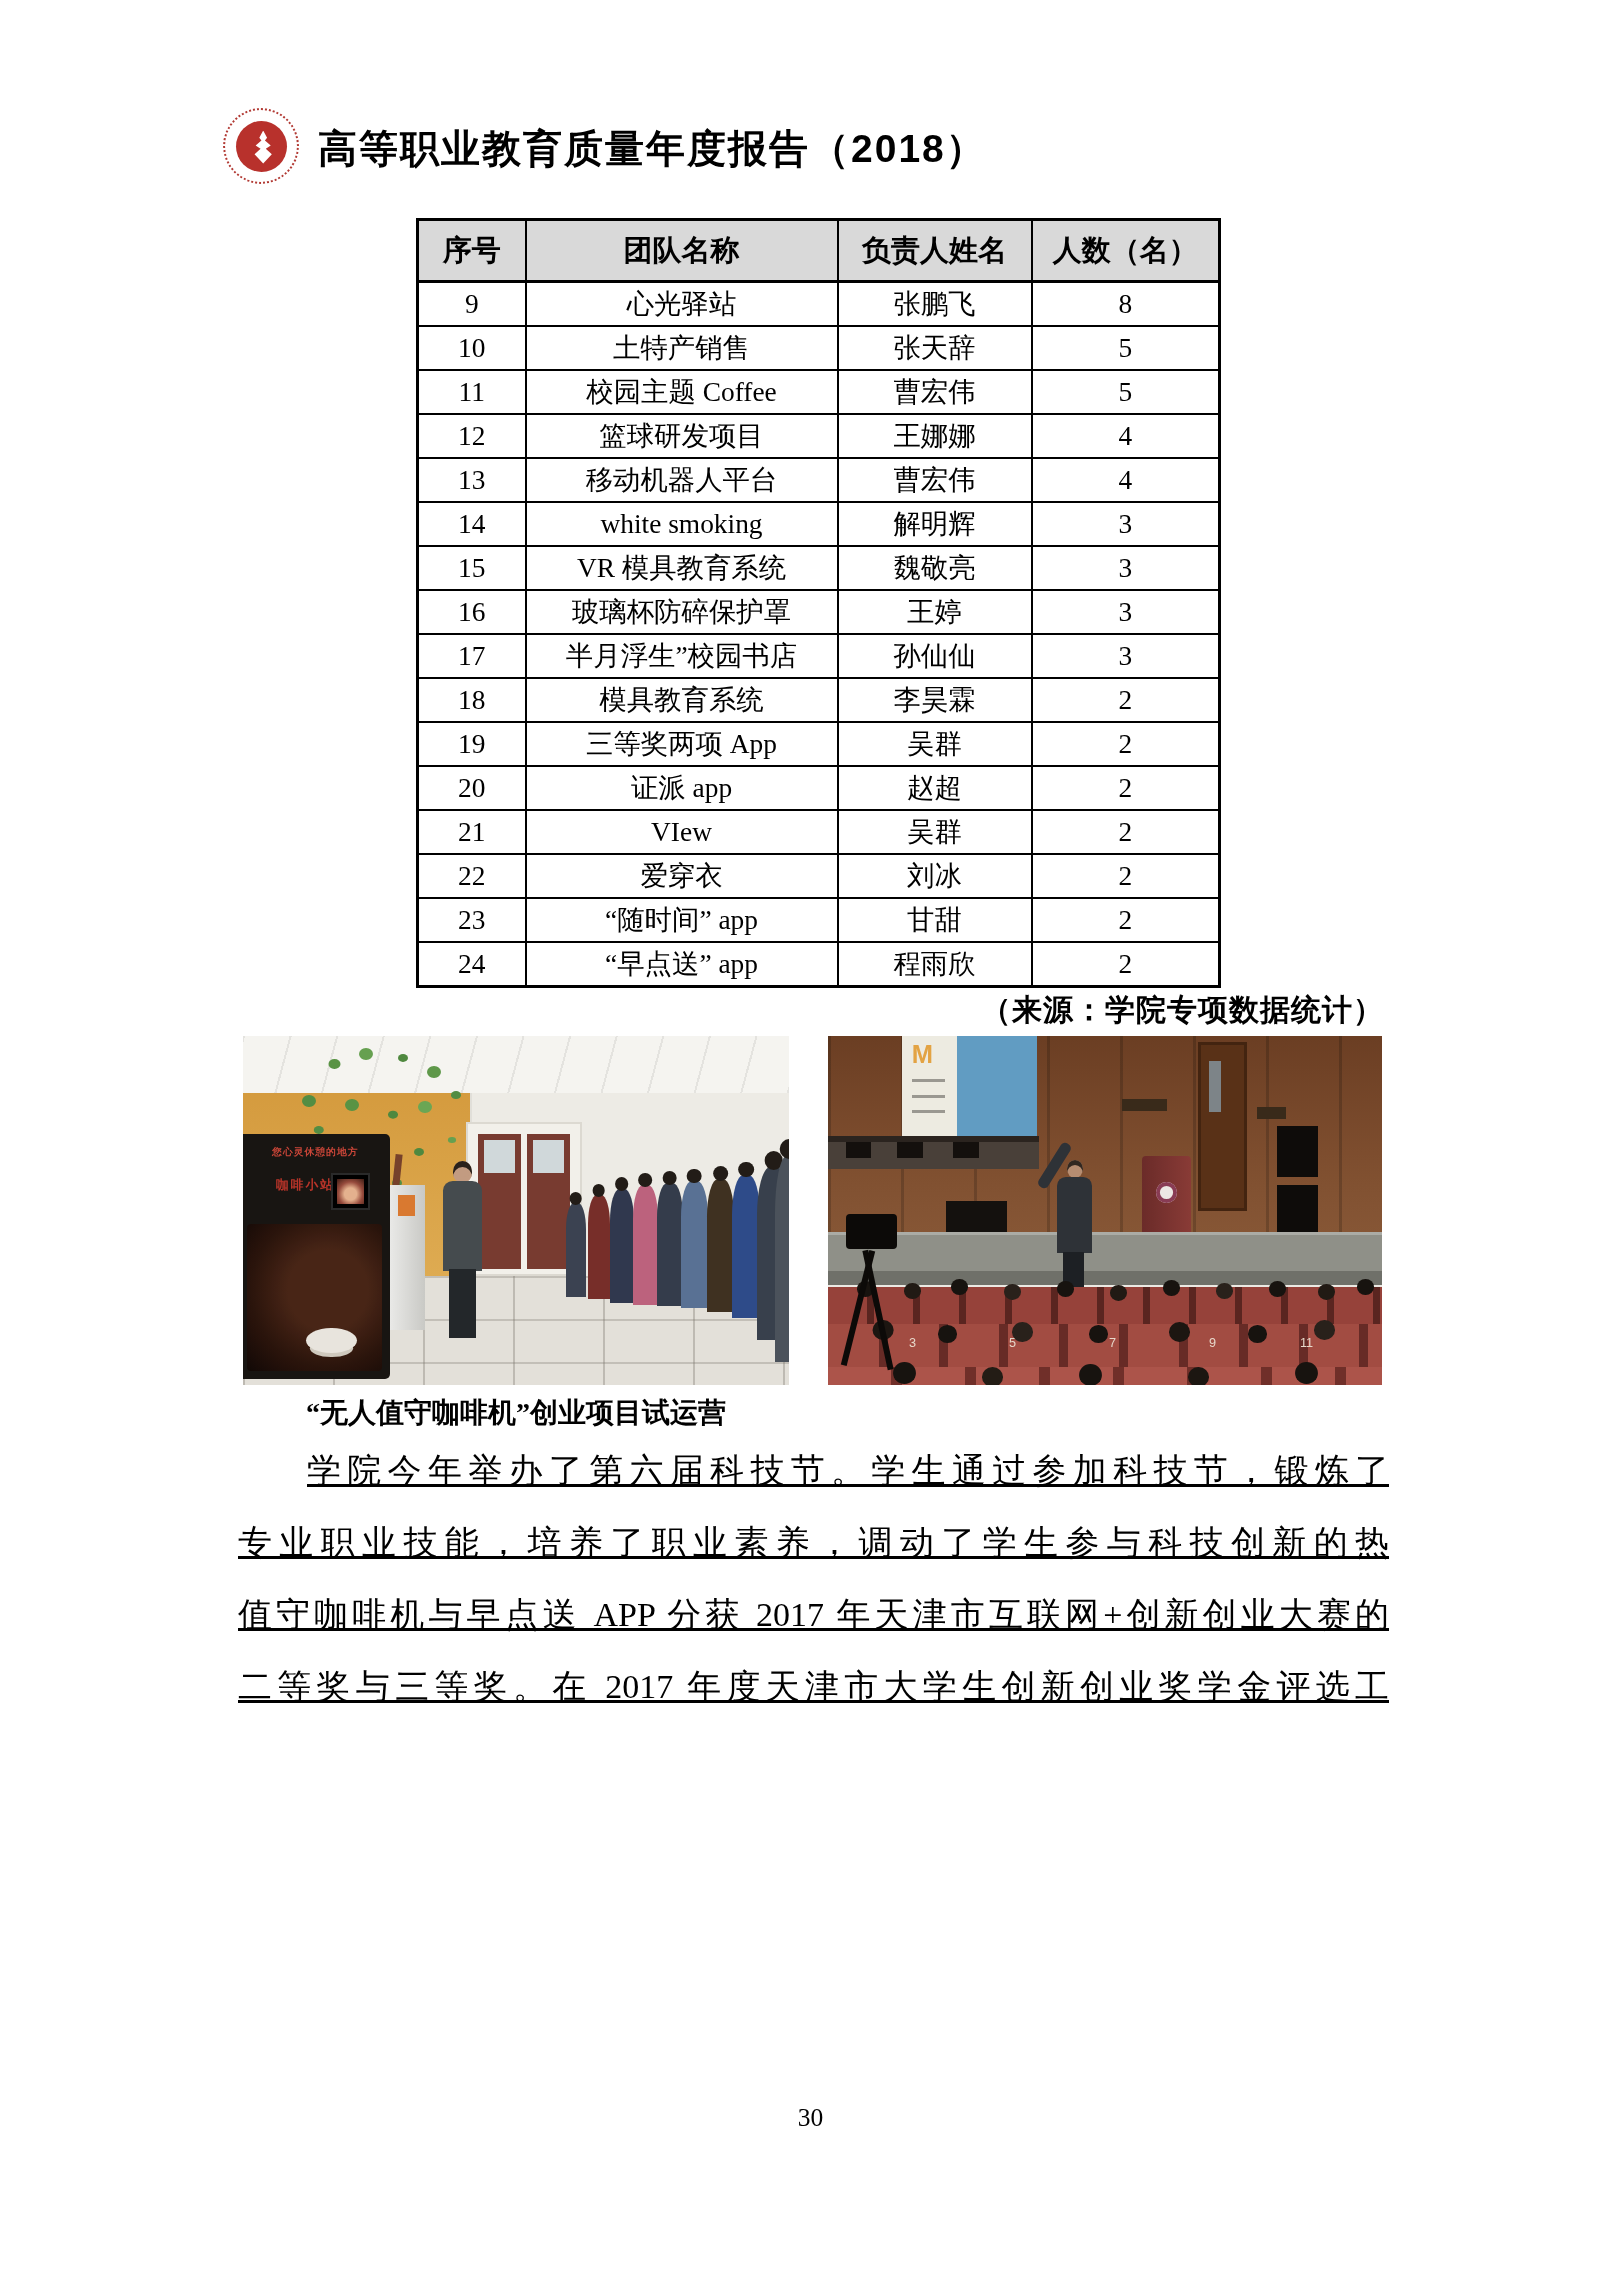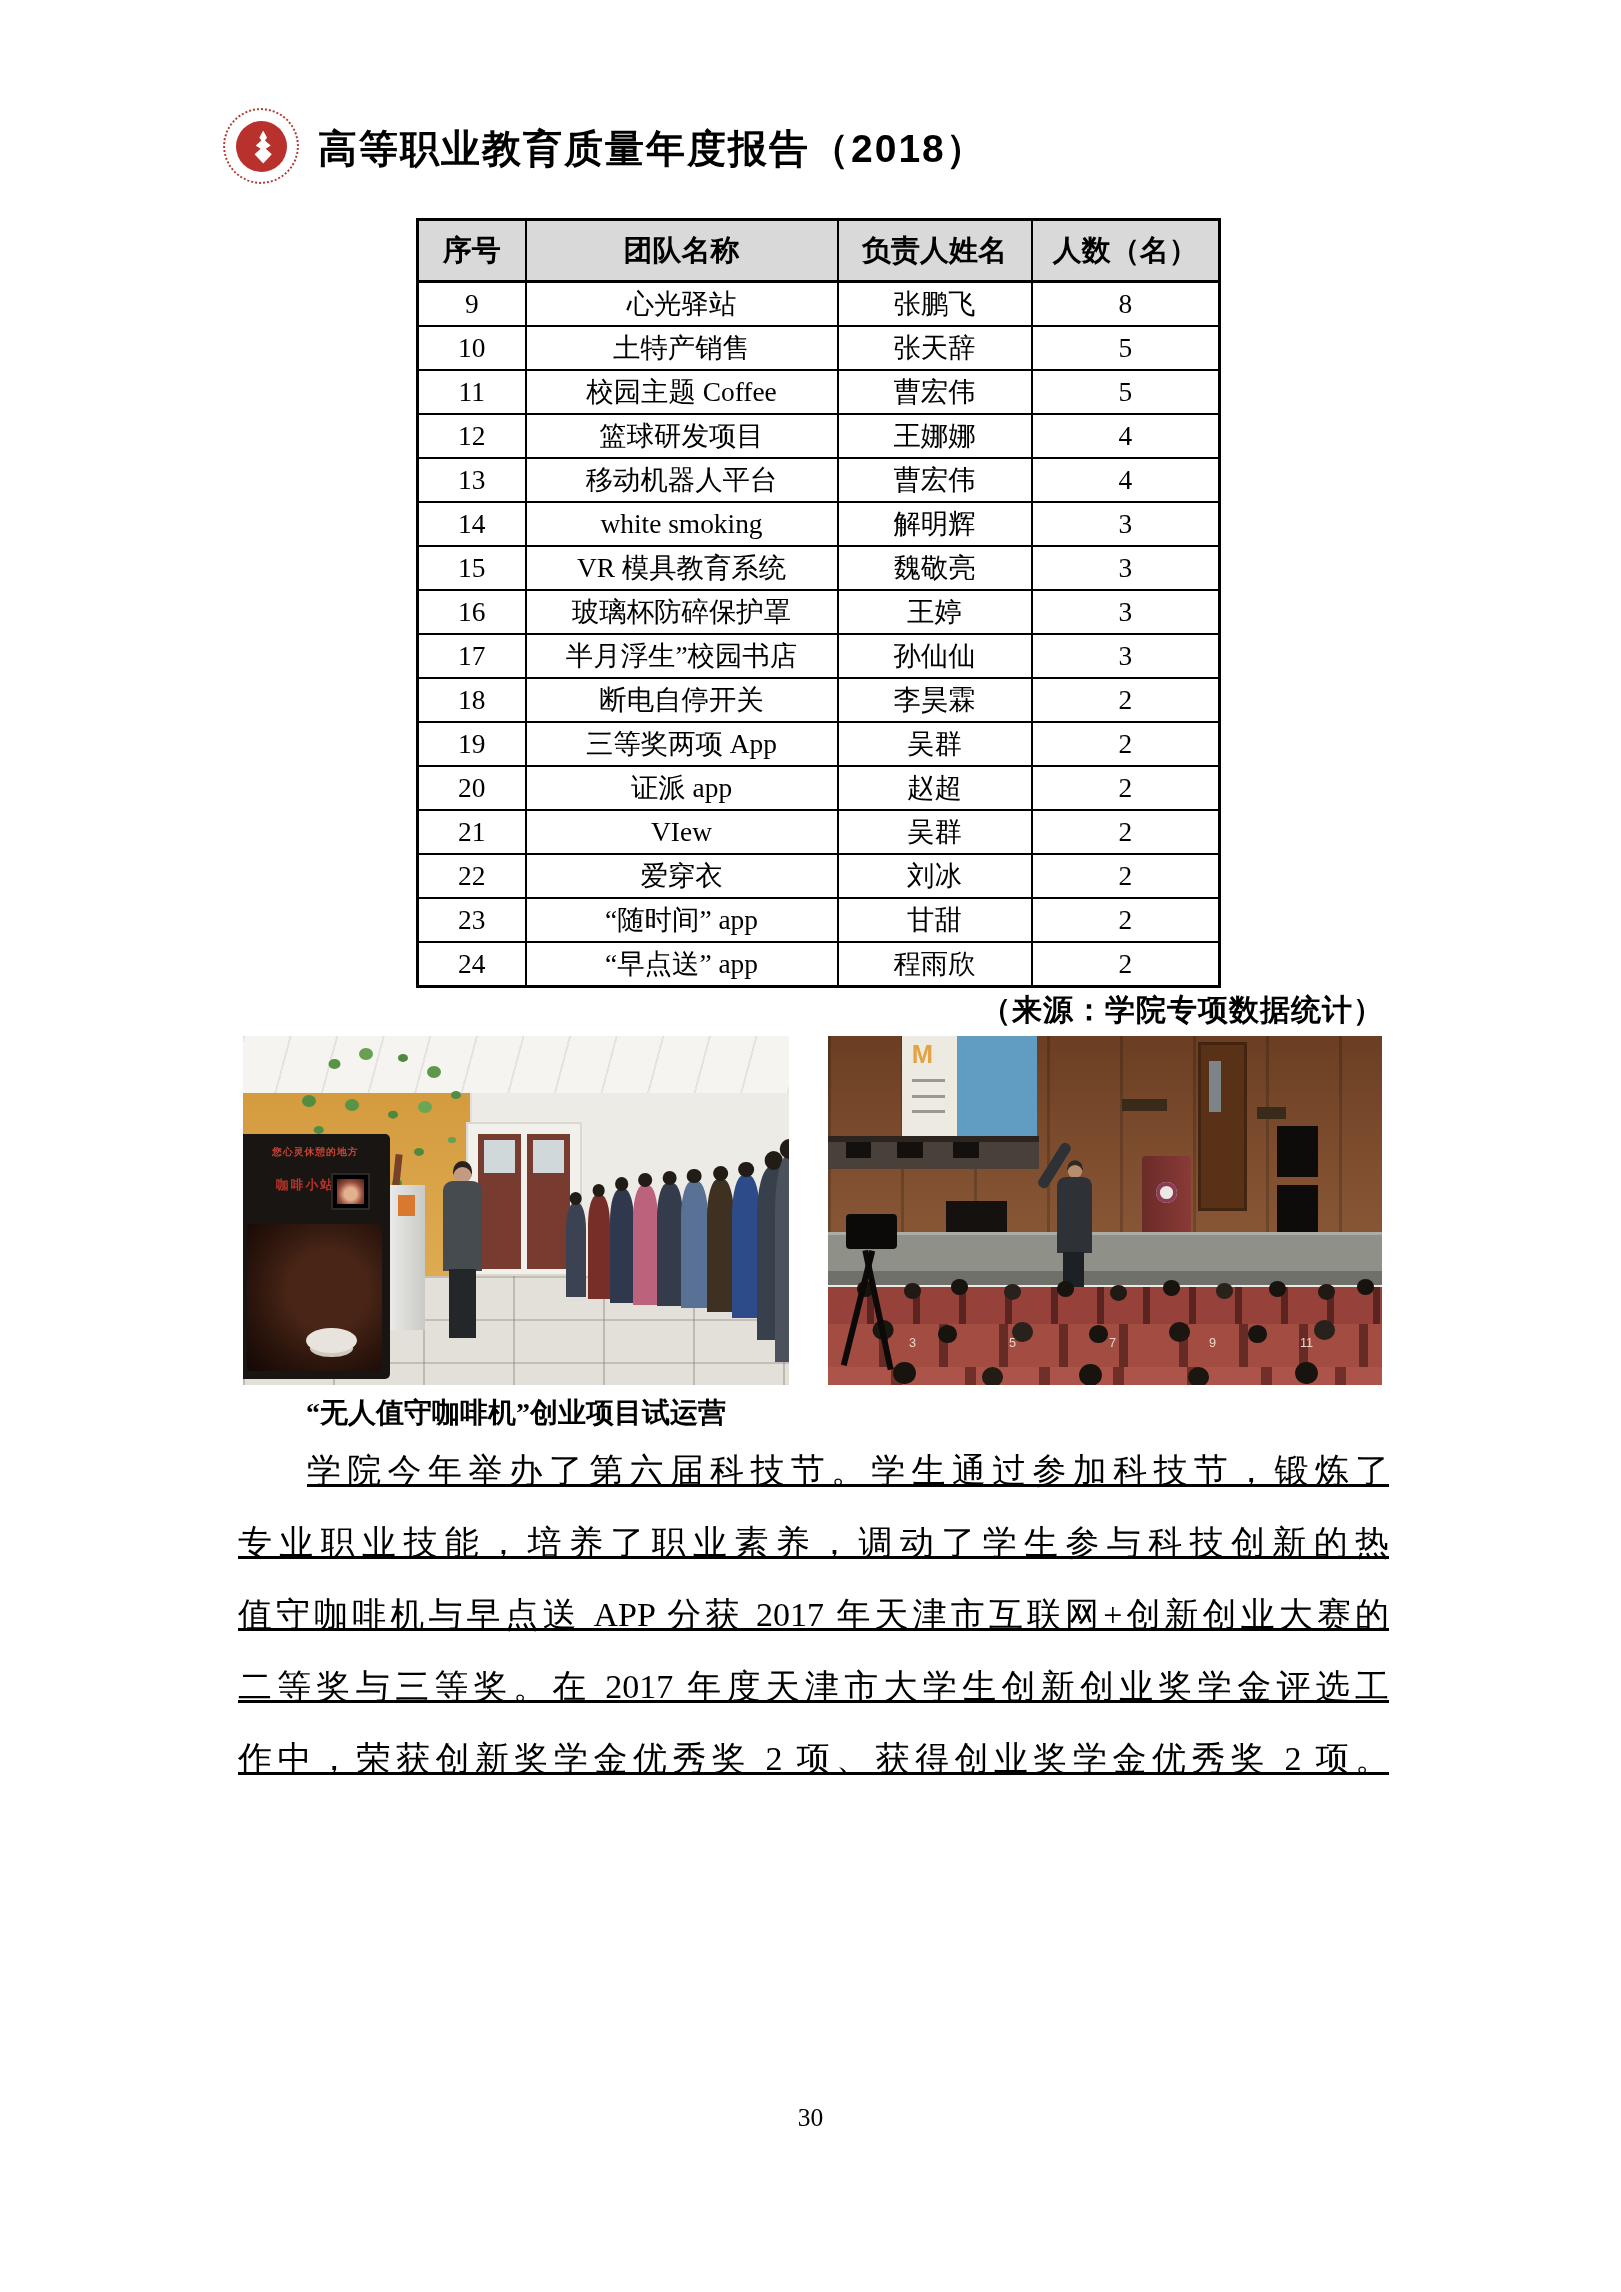--- a/index.html
+++ b/index.html
@@ -227,21 +227,21 @@
 
         <tr>
           <td>17</td>
           <td>半月浮生”校园书店</td>
           <td>孙仙仙</td>
           <td>3</td>
         </tr>
 
         <tr>
           <td>18</td>
-          <td>断电自停开关</td>
+          <td>模具教育系统</td>
           <td>李昊霖</td>
           <td>2</td>
         </tr>
 
         <tr>
           <td>19</td>
           <td>三等奖两项 App</td>
           <td>吴群</td>
           <td>2</td>
         </tr>
@@ -377,18 +377,17 @@
     <div class="pr-cam"></div>
   </div>
 
   <div class="caption c-left">“无人值守咖啡机”创业项目试运营</div>
 
   <div class="para">
     <div class="line indent">学院今年举办了第六届科技节。学生通过参加科技节，锻炼了</div>
     <div class="line">专业职业技能，培养了职业素养，调动了学生参与科技创新的热</div>
     <div class="line">值守咖啡机与早点送 APP 分获 2017 年天津市互联网+创新创业大赛的</div>
     <div class="line">二等奖与三等奖。在 2017 年度天津市大学生创新创业奖学金评选工</div>
-    <div class="line">作中，荣获创新奖学金优秀奖 2 项、获得创业奖学金优秀奖 2 项。</div>
   </div>
 
   <div class="page-num">30</div>
 </div>
 
 
 </body></html>

